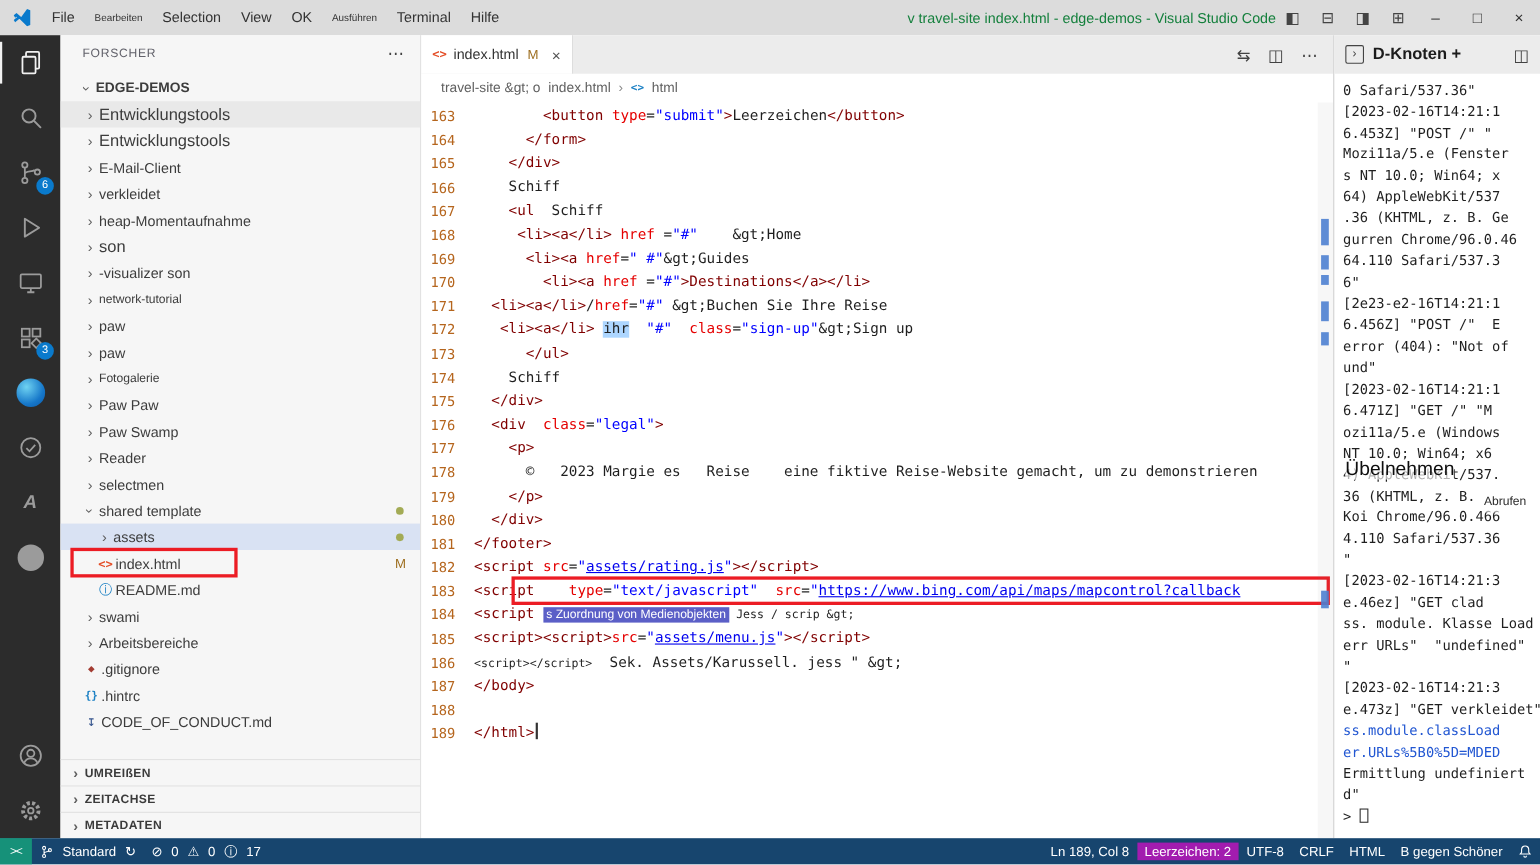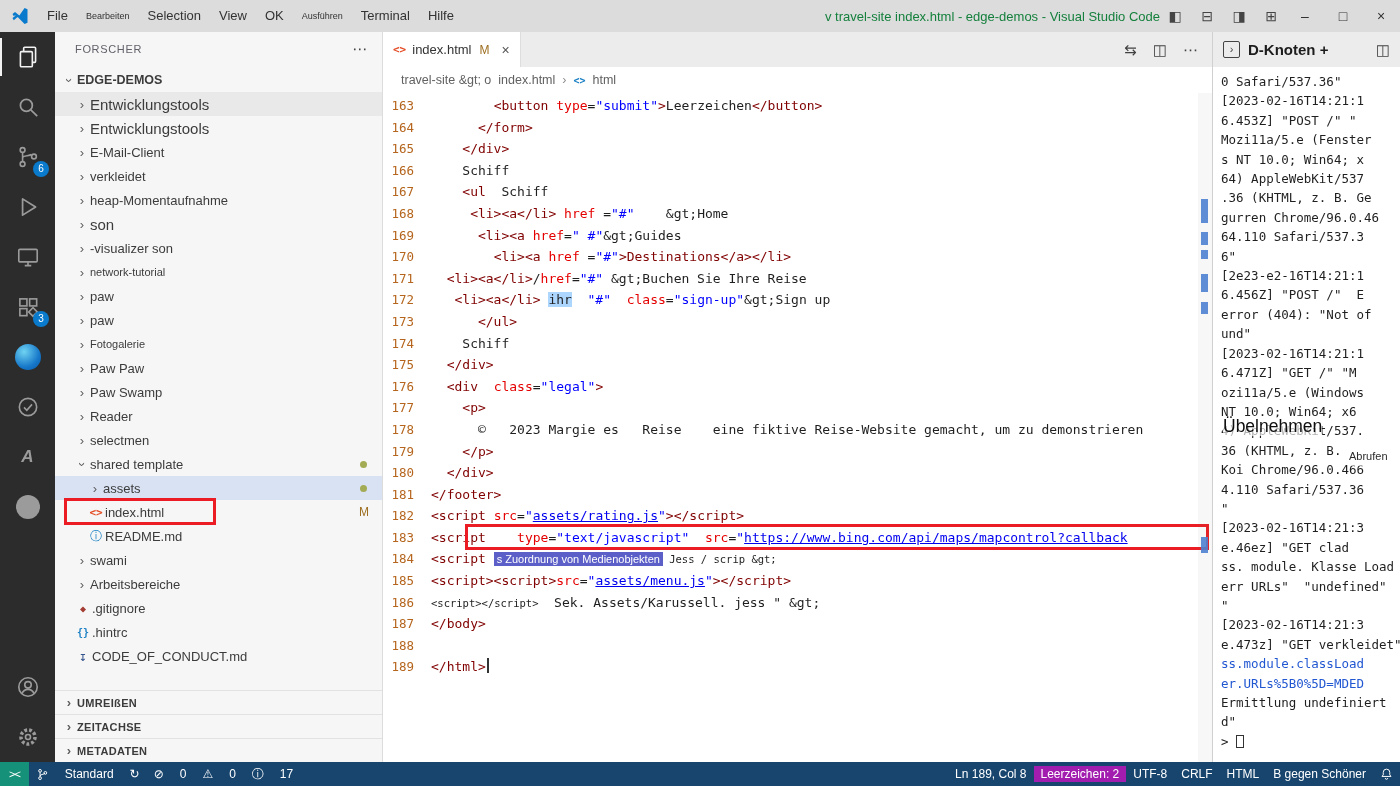--- a/index.html
+++ b/index.html
@@ -98,21 +98,21 @@
   .rp-content { flex:1; position:relative; padding:5px 8px; font-family:"DejaVu Sans Mono",monospace; font-size:12.5px; line-height:19.4px; color:#1f1f1f; overflow:hidden; }
   .log-line { white-space:pre; }
   .log-line.b { color:#2257d2; }
   .cursor-box { display:inline-block; width:8px; height:13px; border:1.4px solid #333; vertical-align:-2px; }
   .rp-overlay1 { position:absolute; left:10px; top:350px; font-family:"Liberation Sans",sans-serif; font-size:17.5px; color:#0e0e0e; background:rgba(255,255,255,.65); white-space:nowrap; }
   .rp-overlay2 { position:absolute; left:136px; top:380px; font-family:"Liberation Sans",sans-serif; font-size:11px; color:#2b2b2b; background:rgba(255,255,255,.6); }
 
   
   .statusbar { height:24px; background:#17456e; color:#fff; display:flex; align-items:center; font-size:12px; flex:none; }
   .st-remote { background:#169179; height:24px; display:flex; align-items:center; padding:0 9px; font-size:11px; letter-spacing:-1px; cursor:pointer; }
-  .st-item { display:flex; align-items:center; gap:16px; padding:0 7px; height:16px; white-space:nowrap; cursor:pointer; }
+  .st-item { display:flex; align-items:center; gap:8px; padding:0 7px; height:16px; white-space:nowrap; cursor:pointer; }
   .st-item.hl { background:#a21caf; }
   .st-right { margin-left:auto; display:flex; align-items:center; }
   .st-glyph { font-size:12px; }
 </style>
 </head>
 <body>
 
 <div class="window">
 
   <div class="titlebar">
@@ -217,21 +217,21 @@
         </svg>
       </div>
     </div>
 
     <div class="sidebar">
       <div class="sb-header">
         <span>FORSCHER</span>
         <span class="sb-more">⋯</span>
       </div>
       <div class="tree">
-          <div class="trow bold" style="padding-left: 6px;">
+          <div class="trow bold" style="padding-left: 16px;">
             <span class="chev down">›</span>
             <span class="tlabel">EDGE-DEMOS</span>
           </div>
           <div class="trow shaded lg" style="padding-left: 19px;">
             <span class="chev">›</span>
             <span class="tlabel">Entwicklungstools</span>
           </div>
           <div class="trow lg" style="padding-left: 19px;">
             <span class="chev">›</span>
             <span class="tlabel">Entwicklungstools</span>

